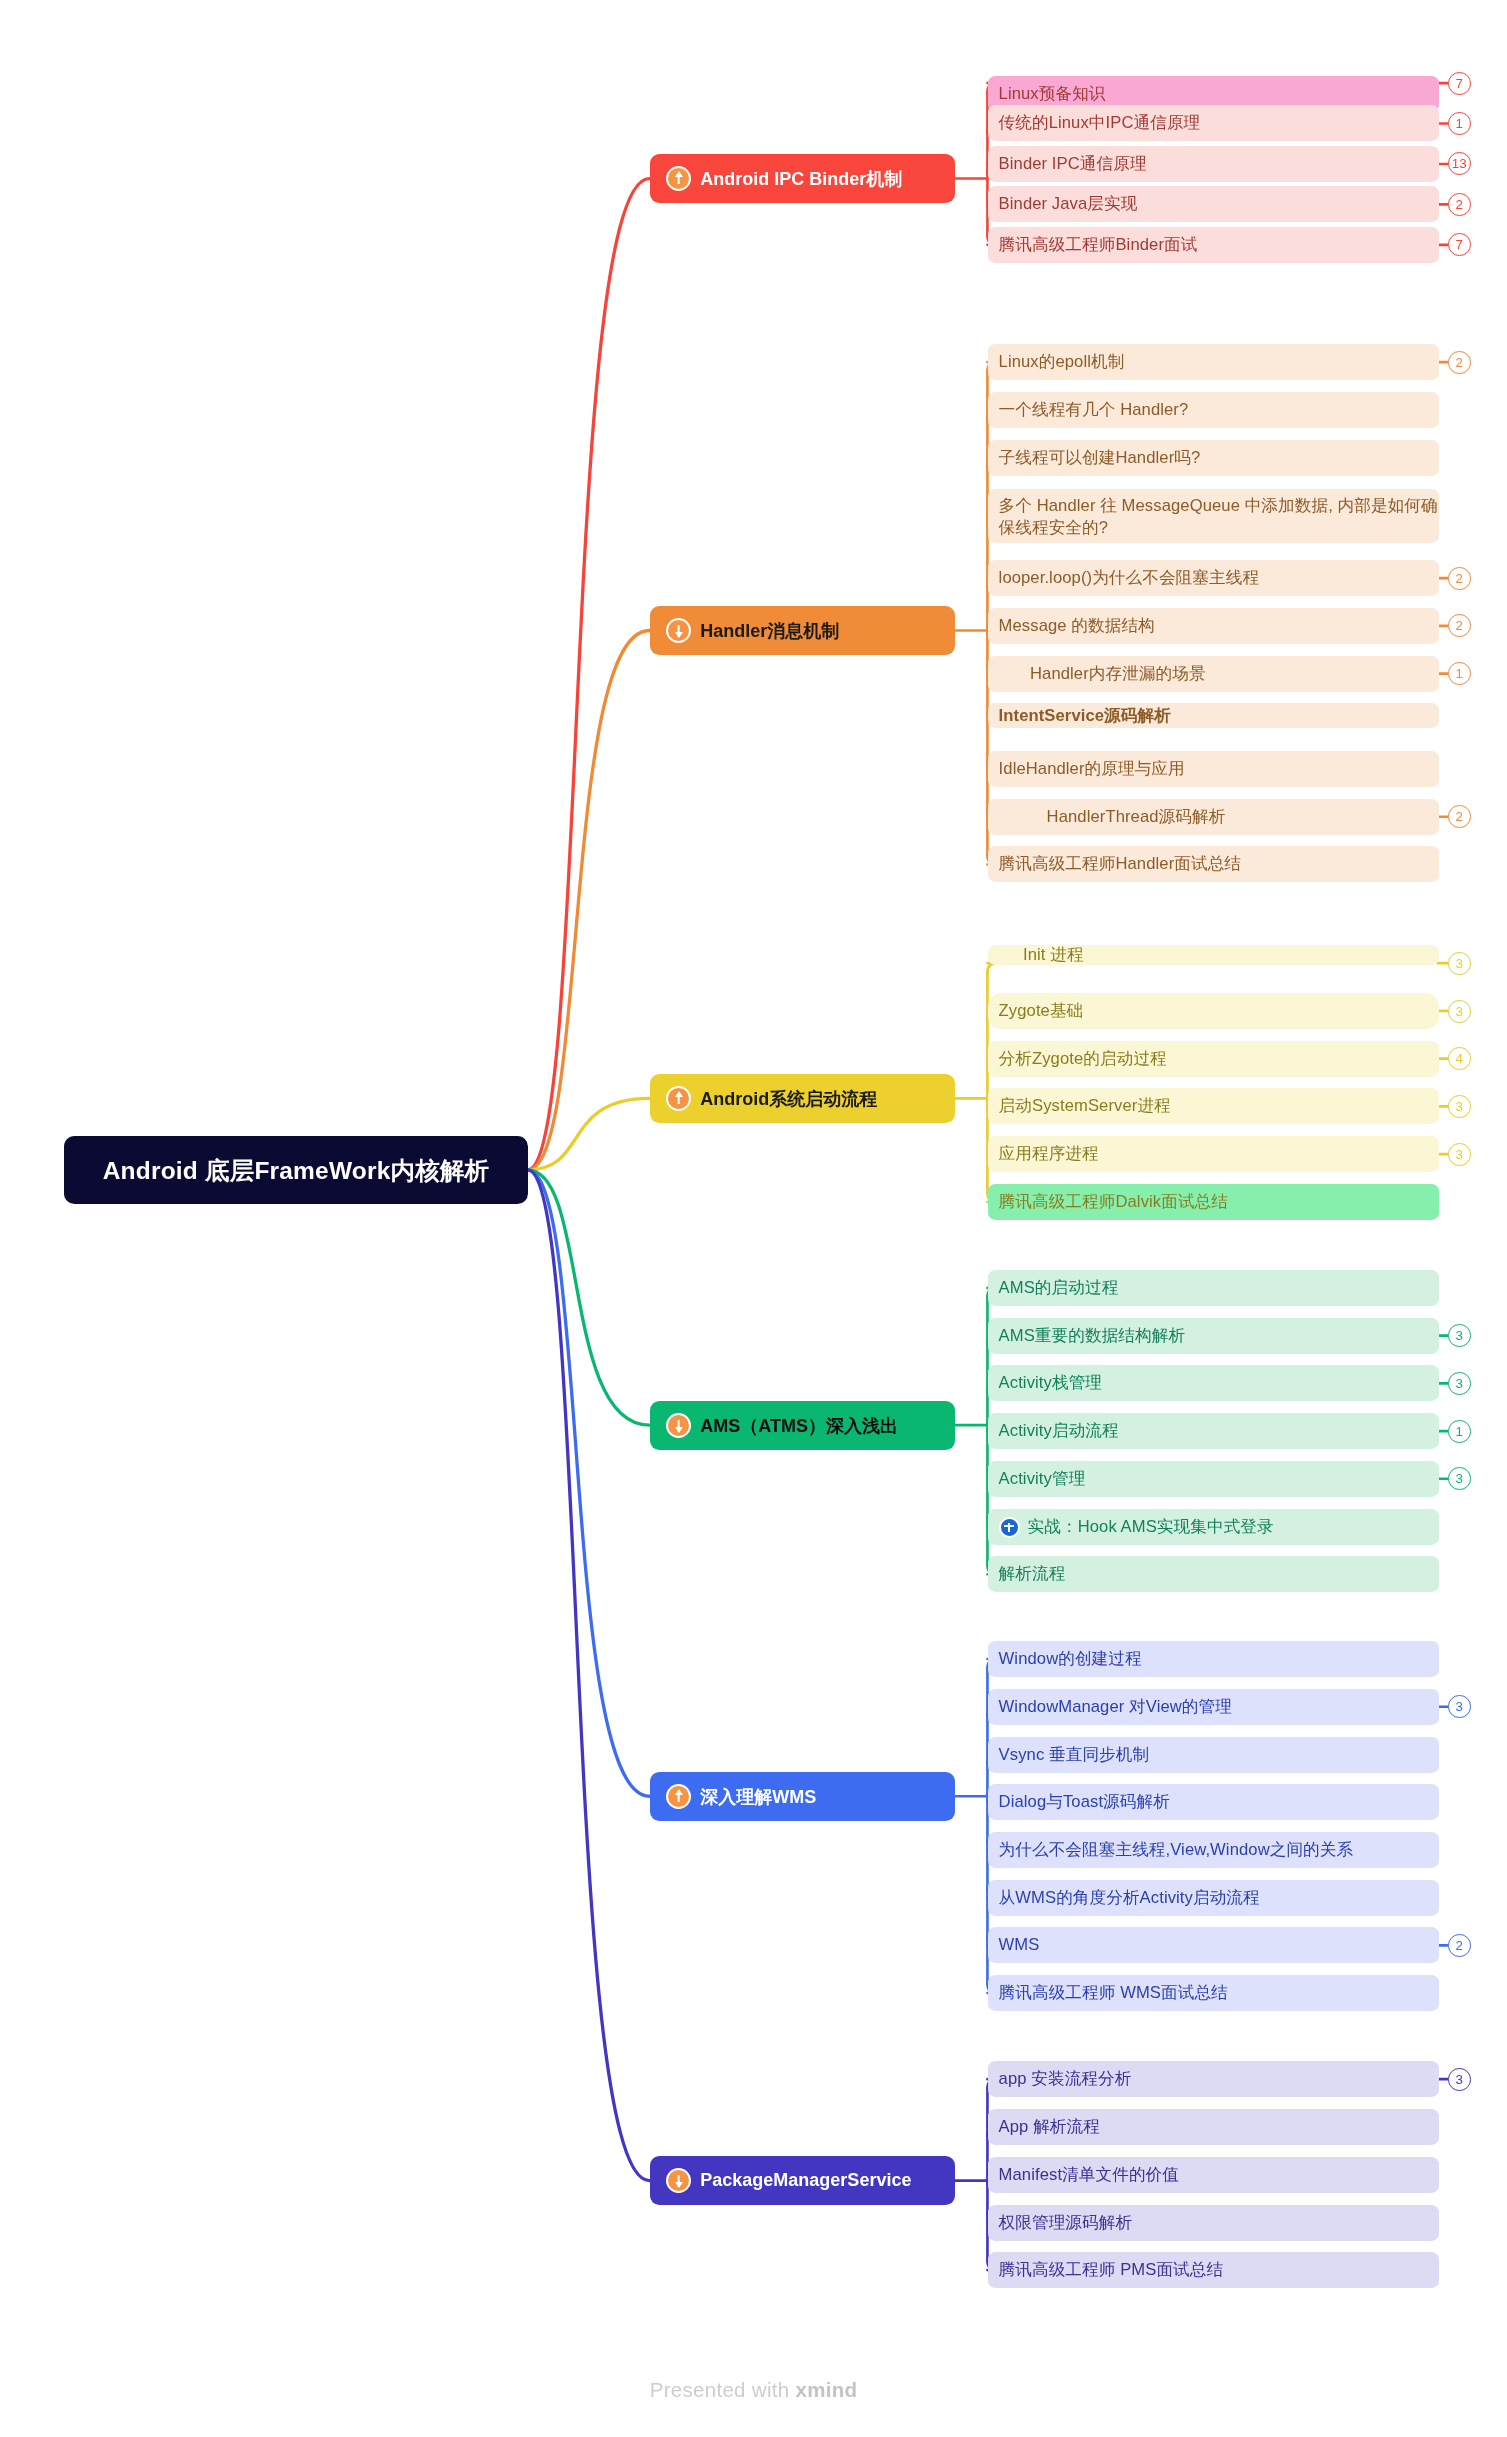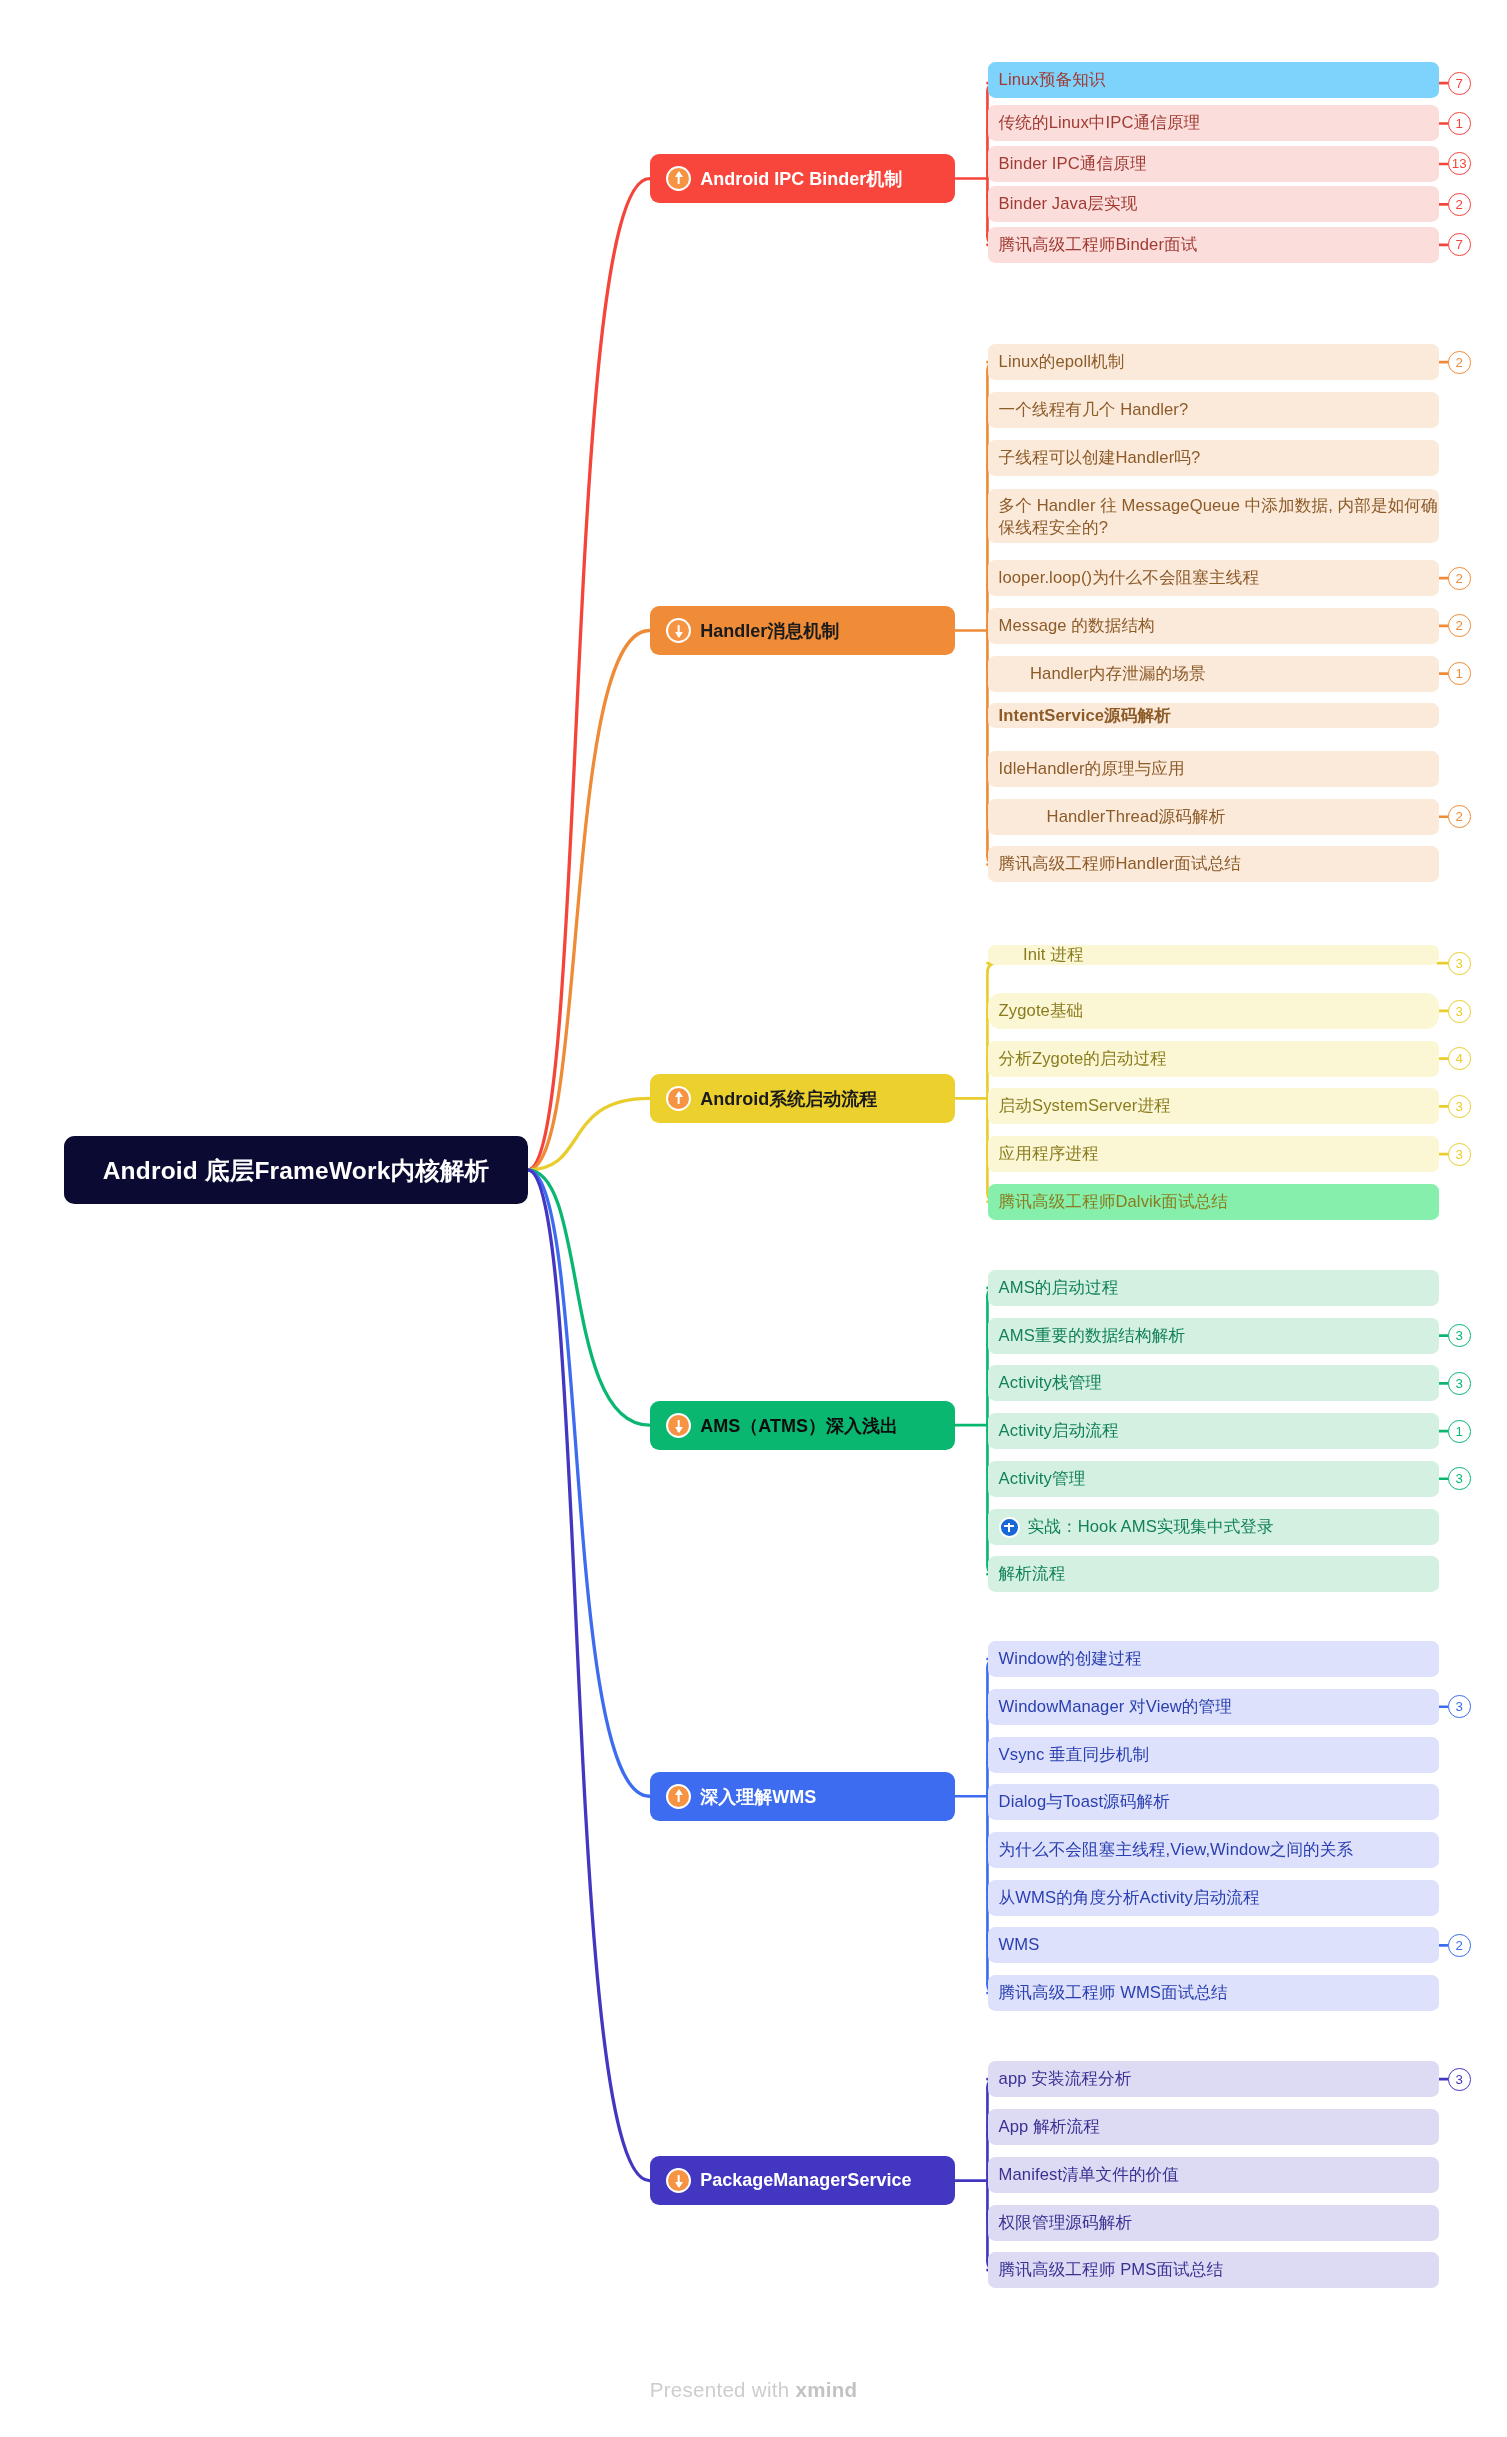--- a/index.html
+++ b/index.html
@@ -279,21 +279,21 @@
 
   <div class="root-node" style="background: rgb(10, 10, 50);">
     <span class="root-label" style="color: rgb(255, 255, 255);">Android 底层FrameWork内核解析</span>
   </div>
 
   <div id="branch-layer">
       <div class="branch-node" style="top: 154px; background: rgb(249, 70, 60);">
         <span class="bicon"></span>
         <span class="branch-label" style="color: rgb(255, 255, 255);">Android IPC Binder机制</span>
       </div>
-      <div class="leaf" style="top: 62px; height: 36px; background: #7dd3fc;">
+      <div class="leaf" style="top: 76px; height: 36px; background: #f9a8d4;">
         <span class="leaf-text" style="color: rgb(160, 58, 50);">Linux预备知识</span>
       </div>
       <div class="badge" style="left: 1448px; top: 72px; color: rgb(245, 69, 58);">7</div>
       <div class="leaf" style="top: 105px; height: 36px; background: rgb(251, 222, 219);">
         <span class="leaf-text" style="color: rgb(160, 58, 50);">传统的Linux中IPC通信原理</span>
       </div>
       <div class="badge" style="left: 1448px; top: 112px; color: rgb(245, 69, 58);">1</div>
       <div class="leaf" style="top: 146px; height: 36px; background: rgb(251, 222, 219);">
         <span class="leaf-text" style="color: rgb(160, 58, 50);">Binder IPC通信原理</span>
       </div>

